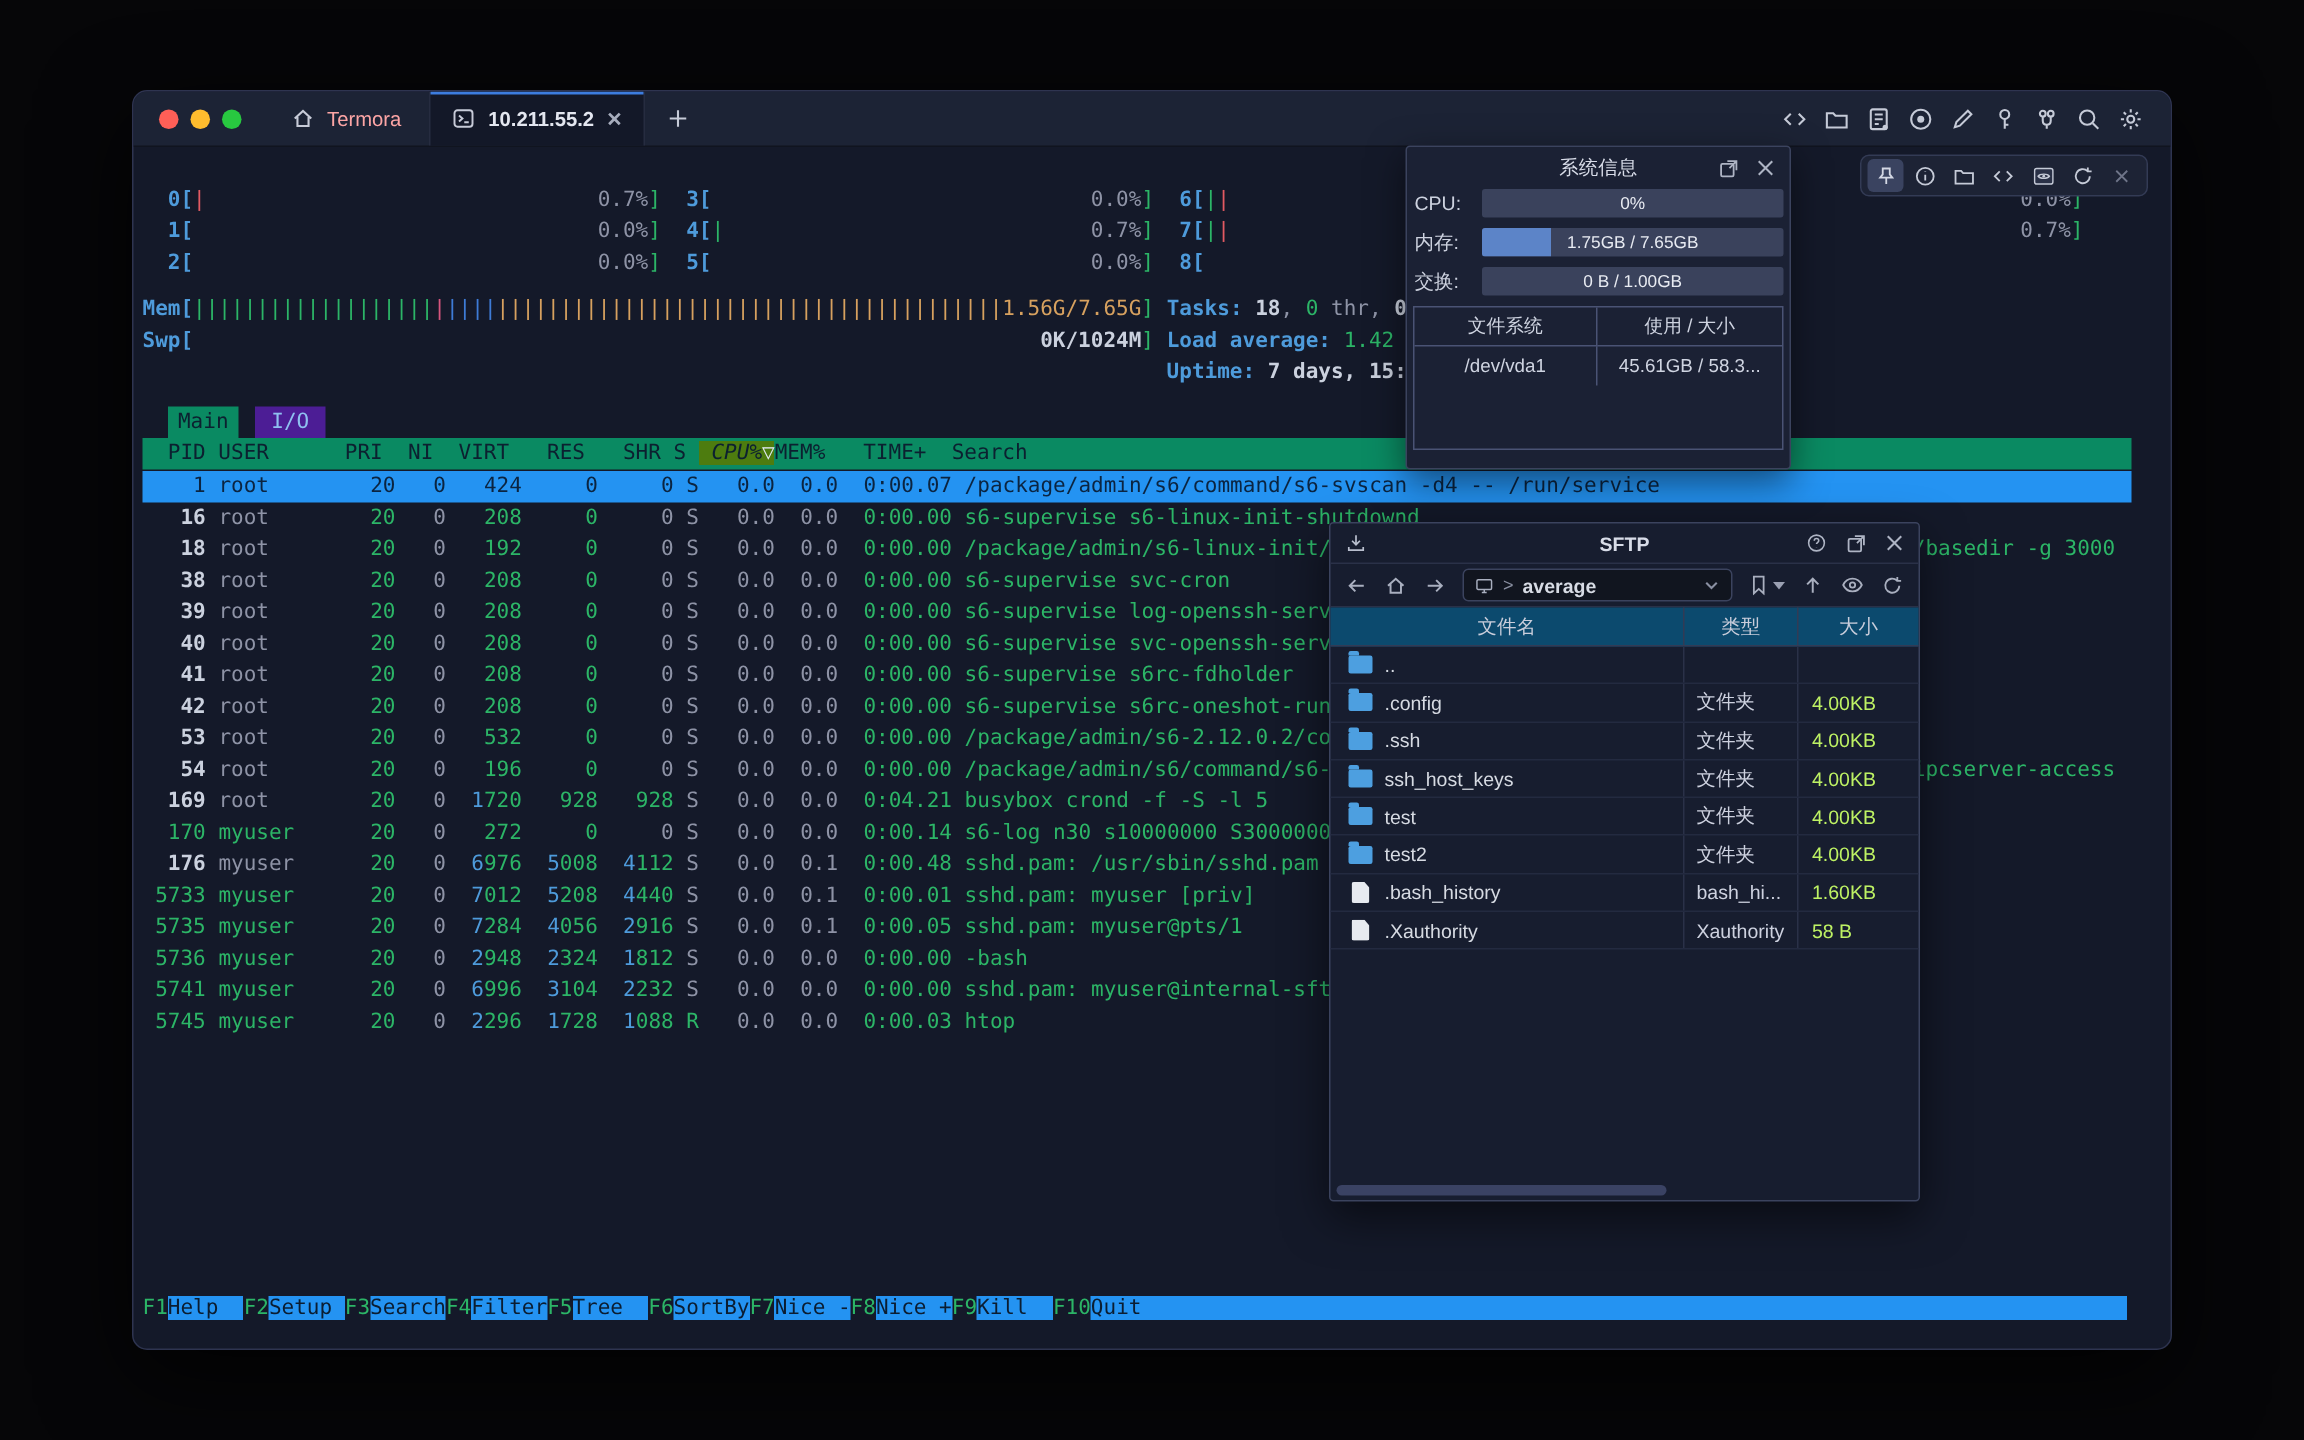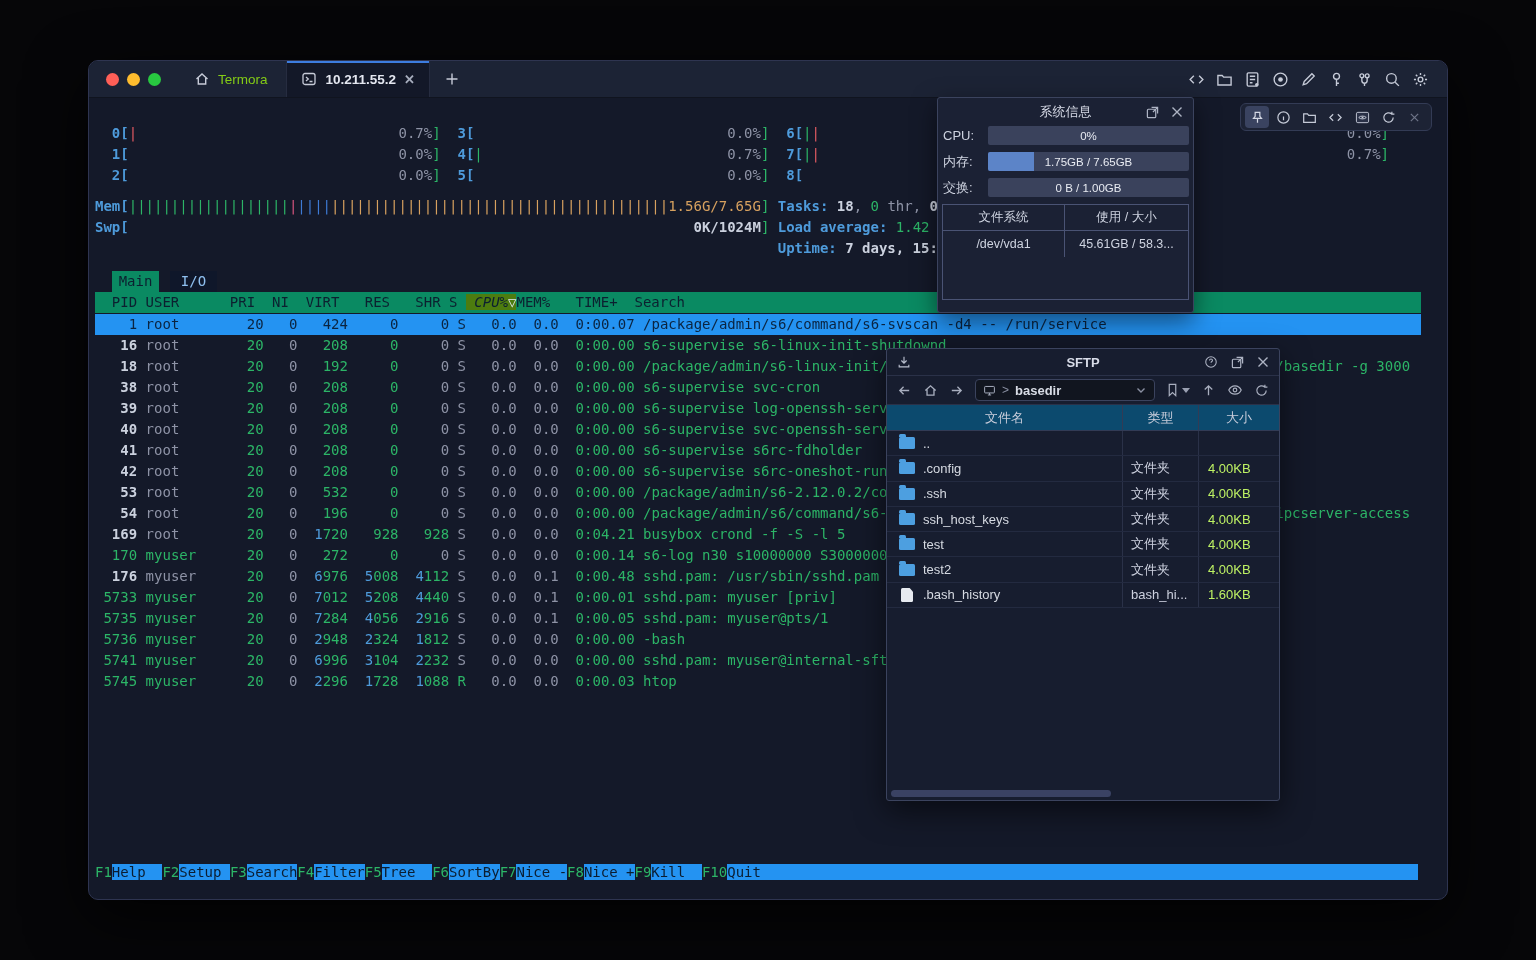--- a/index.html
+++ b/index.html
@@ -9,21 +9,21 @@
 
   
   .window { position:absolute; left:88px; top:60px; width:1360px; height:840px;
             background:#141929; border:1px solid #2E3450; border-radius:10px;
             box-shadow:0 18px 60px rgba(0,0,0,.75); overflow:hidden; }
   .titlebar { position:absolute; left:0; top:0; right:0; height:37px; background:#1C2335;
               display:flex; align-items:stretch; border-bottom:1px solid #10141F; }
   .traffic { display:flex; align-items:center; gap:8px; padding:0 14px 0 17px; }
   .tl { width:13px; height:13px; border-radius:50%; }
   .tl.red{background:#FF5F57;} .tl.yellow{background:#FEBC2E;} .tl.green{background:#28C840;}
-  .apptab { display:flex; align-items:center; gap:8px; padding:0 18px; color:#84cc16; font-size:13.5px; }
+  .apptab { display:flex; align-items:center; gap:8px; padding:0 18px; color:#fca5a5; font-size:13.5px; }
   .sesstab { position:relative; display:flex; align-items:center; gap:8px; padding:0 14px;
              background:#131828; border-left:1px solid #262C40; border-right:1px solid #262C40;
              color:#E4E7F0; font-size:13.5px; font-weight:bold; min-width:138px; }
   .sesstab::before { content:""; position:absolute; left:0; top:0; right:0; height:2px; background:#3D7DE0; }
   .newtab { display:flex; align-items:center; padding:0 14px; color:#C6CBD8; }
   .tb-right { margin-left:auto; display:flex; align-items:center; gap:11px; padding-right:18px; }
   .tbicon { width:17px; height:17px; display:flex; align-items:center; justify-content:center; }
   svg { display:block; }
   .closex { color:#A7ADBD; font-size:13px; line-height:1; }
 
@@ -31,21 +31,21 @@
   .term, .term * { font-family:"DejaVu Sans Mono", monospace; }
   .tline { position:absolute; white-space:pre; font-size:14px; line-height:21.06px; color:#9AA0B0; }
   .blu{color:#4E9BDB; font-weight:bold;} .wht{color:#CBD1DE; font-weight:bold;}
   .txt{color:#8E93A6;} .grn{color:#2CB567;} .red{color:#E25A62;} .mag{color:#D6557E;}
   .bblu{color:#3E7BD6;} .org{color:#D7A15F;} .lead{color:#4E9BDB;}
   .rfrag { position:absolute; right:147px; white-space:pre; font-size:14px; line-height:21.06px; }
 
   .htab { position:absolute; height:21px; line-height:21px; font-size:14px; text-align:center;
           white-space:pre; }
   .htab.main { left:112px; width:47px; background:#0A8A62; color:#0C2030; }
-  .htab.io   { left:170px; width:47px; background:#0f172a; color:#8FC0F0; }
+  .htab.io   { left:170px; width:47px; background:#4c1d95; color:#8FC0F0; }
 
   .prochdr { position:absolute; left:95px; top:292.4px; width:1326px; height:21.06px;
              background:#0A8A62; white-space:pre; font-size:14px; line-height:21.06px; }
   .hd { color:#0C2030; }
   .hdsort { background:#4d7c0f; color:#0C2030;font-style:italic; }
   .hdarrow { color:#E3EBF7; }
   .proc { position:absolute; left:95px; top:313.5px; width:1326px; }
   .proc-row { height:21.06px; line-height:21.06px; white-space:pre; font-size:14px; }
   .proc-row.sel { background:#2493F2; }
   .proc-row.sel span { color:#0B2440 !important; font-weight:normal !important; }
@@ -391,21 +391,21 @@
           </svg>
       </span>
       <div class="pathbox">
         <span>
           <svg width="13" height="13" viewBox="0 0 16 16" fill="none" stroke="#A9AFBF" stroke-width="1.2">
               <rect x="2" y="3" width="12" height="8" rx="1"></rect>
               <path d="M6 13.5h4M8 11v2.5"></path>
             </svg>
         </span>
         <span class="sep">&gt;</span>
-        <span class="pathtext">basedir</span>
+        <span class="pathtext">average</span>
         <svg width="12" height="12" viewBox="0 0 12 12" fill="none" stroke="#8A90A2" stroke-width="1.4">
             <path d="M2.5 4.5 6 8l3.5-3.5"></path>
           </svg>
       </div>
       <div class="bkgroup">
         <svg width="13" height="14" viewBox="0 0 14 15" fill="none" stroke="#A9AFBF" stroke-width="1.3">
             <path d="M3.5 1.5h7v12L7 10.3 3.5 13.5z"></path>
           </svg>
         <span class="caret"></span>
       </div>
@@ -481,19 +481,27 @@
           <div class="sf-cell size">4.00KB</div>
         </div>
         <div class="sf-row">
           <div class="sf-cell name">
             <span class="icon-file"></span>
             <span>.bash_history</span>
           </div>
           <div class="sf-cell type">bash_hi...</div>
           <div class="sf-cell size">1.60KB</div>
         </div>
+        <div class="sf-row">
+          <div class="sf-cell name">
+            <span class="icon-file"></span>
+            <span>.Xauthority</span>
+          </div>
+          <div class="sf-cell type">Xauthority</div>
+          <div class="sf-cell size">58 B</div>
+        </div>
       </div>
     <div class="sf-empty"></div>
     <div class="sf-scroll">
       <div class="sf-thumb"></div>
     </div>
   </div>
 </div>
 
 </body></html>

